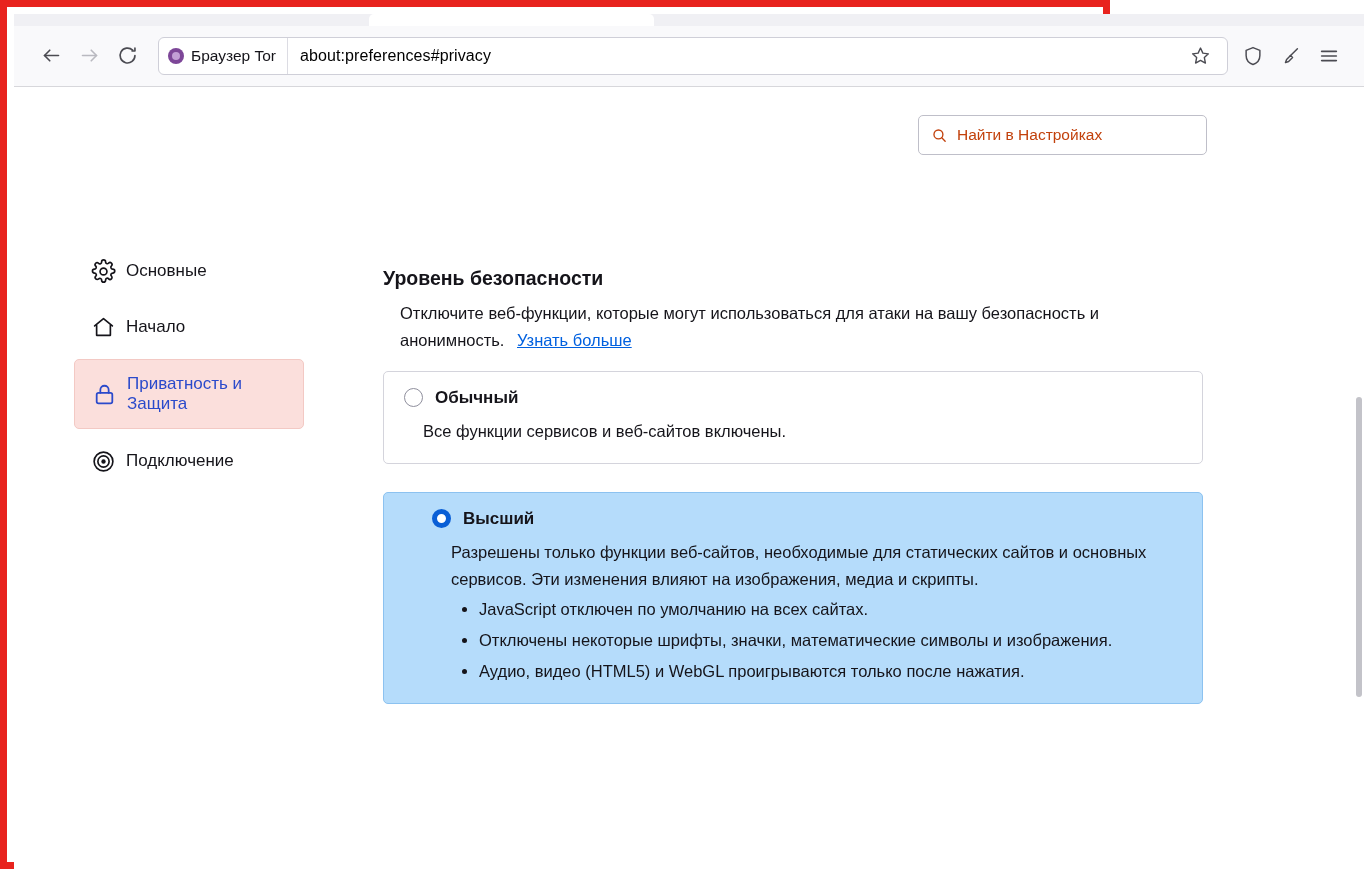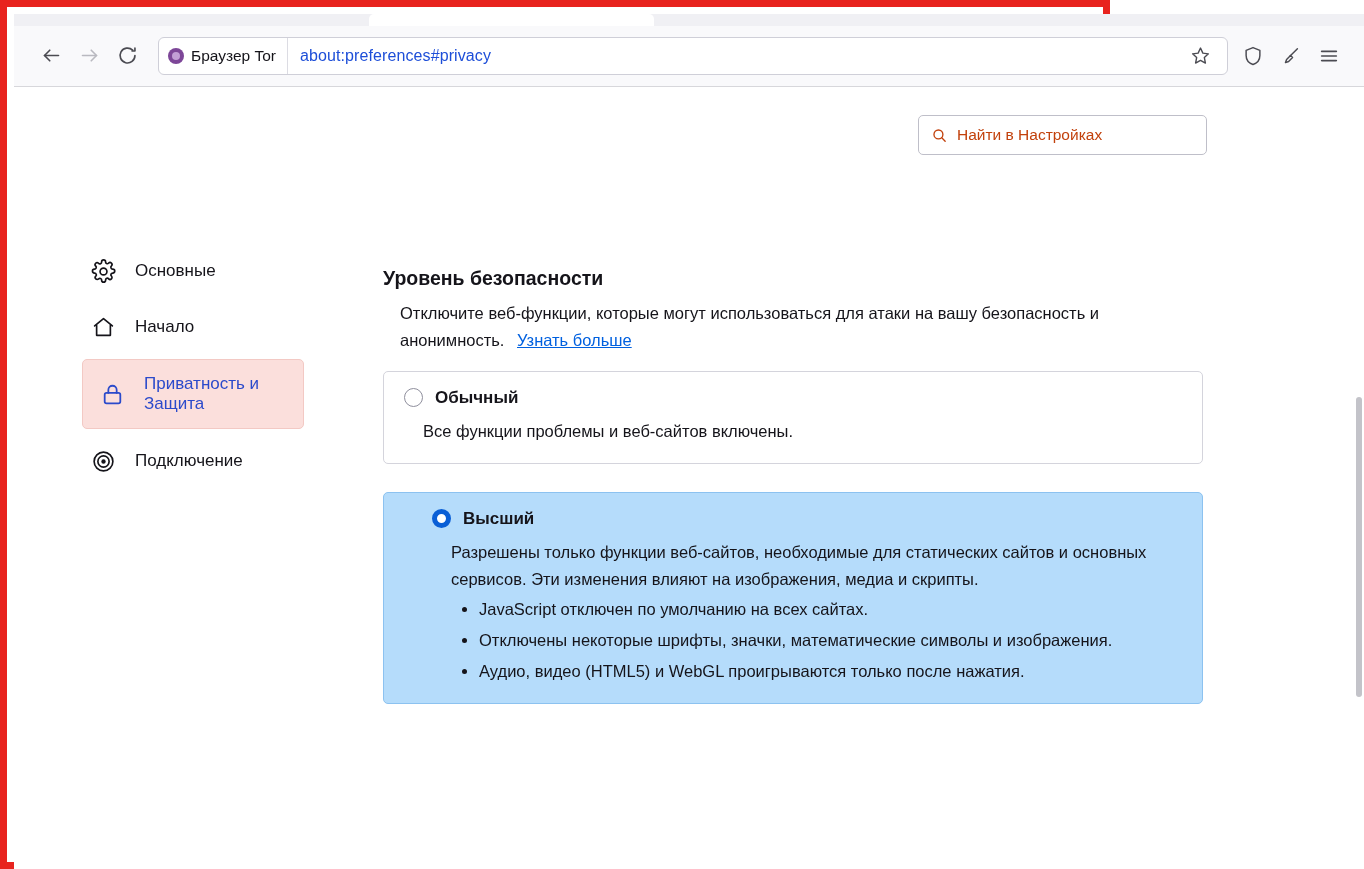--- a/index.html
+++ b/index.html
@@ -109,21 +109,21 @@
   .tor-dot::after {
     content: "";
     position: absolute;
     left: 4px; top: 4px;
     width: 8px; height: 8px;
     border-radius: 50%;
     background: #c39fd6;
   }
   .url-text {
     font-size: 16px;
-    color: #1d4ed8;
+    color: #000000;
     padding-left: 12px;
     letter-spacing: 0.1px;
   }
   .urlbar-right {
     margin-left: auto;
     display: flex;
     align-items: center;
     gap: 2px;
     padding-right: 4px;
   }
@@ -172,36 +172,35 @@
 
   .sidebar {
     position: absolute;
     left: 60px;
     top: 160px;
     width: 230px;
   }
   .side-item {
     display: flex;
     align-items: center;
-    gap: 17px;
+    gap: 8px;
     height: 48px;
     padding: 0 14px;
     border-radius: 5px;
     color: #15141a;
     font-size: 17px;
     box-sizing: border-box;
     margin-bottom: 8px;
   }
   .side-item .label { line-height: 1.2; }
   .side-item.selected {
     background: #fbdfdc;
     color: #2b4acb;
     height: 70px;
     border: 1px solid #f3c9c4;
-    margin-left: 8px;
   }
   .side-item.selected .icon svg { stroke: #2b4acb; }
   .icon { width: 30px; display: flex; align-items: center; justify-content: center; flex: none;}
 
   .content {
     position: absolute;
     left: 369px;
     top: 180px;
     width: 820px;
   }
@@ -410,21 +409,21 @@
         <p class="sec-desc">
           <span>Отключите веб-функции, которые могут использоваться для атаки на вашу безопасность и анонимность.</span>
           <a class="learn-more" href="#">Узнать больше</a>
         </p>
 
         <div class="level">
           <div class="level-head">
             <span class="radio"></span>
             <span class="level-title">Обычный</span>
           </div>
-          <div class="level-body">Все функции проблемы и веб-сайтов включены.</div>
+          <div class="level-body">Все функции сервисов и веб-сайтов включены.</div>
         </div>
 
 
         <div class="level active">
           <div class="level-head">
             <span class="radio checked"></span>
             <span class="level-title">Высший</span>
           </div>
           <div class="level-body">
             <span>Разрешены только функции веб-сайтов, необходимые для статических сайтов и основных сервисов. Эти изменения влияют на изображения, медиа и скрипты.</span>

